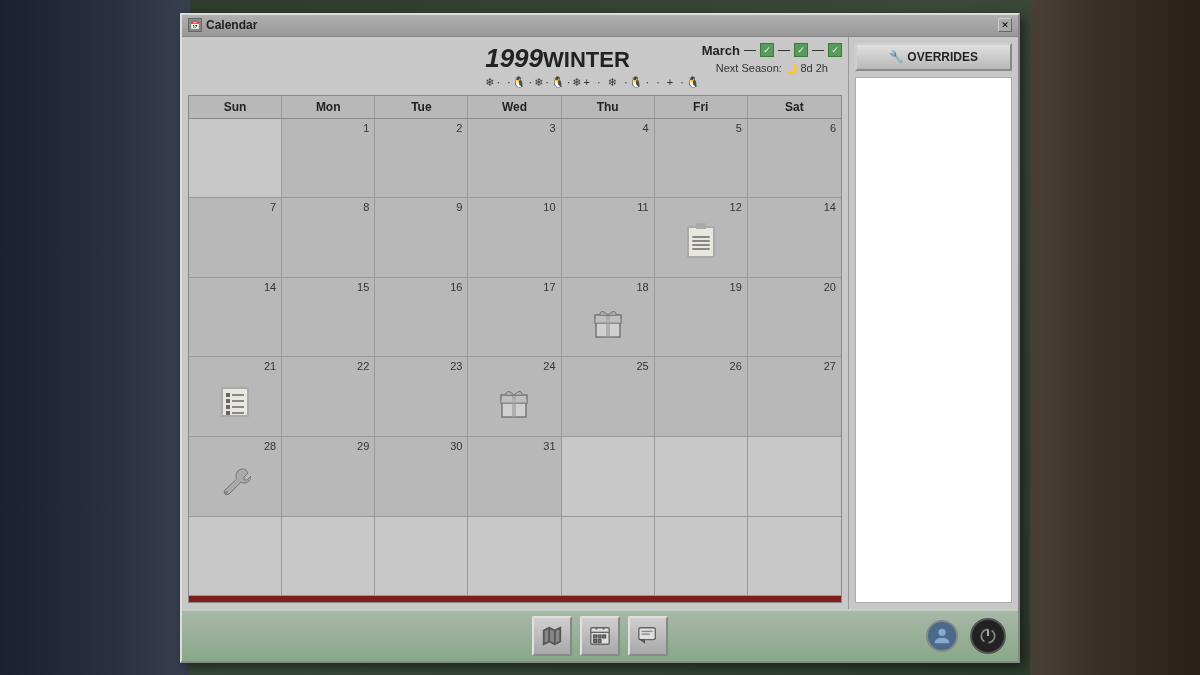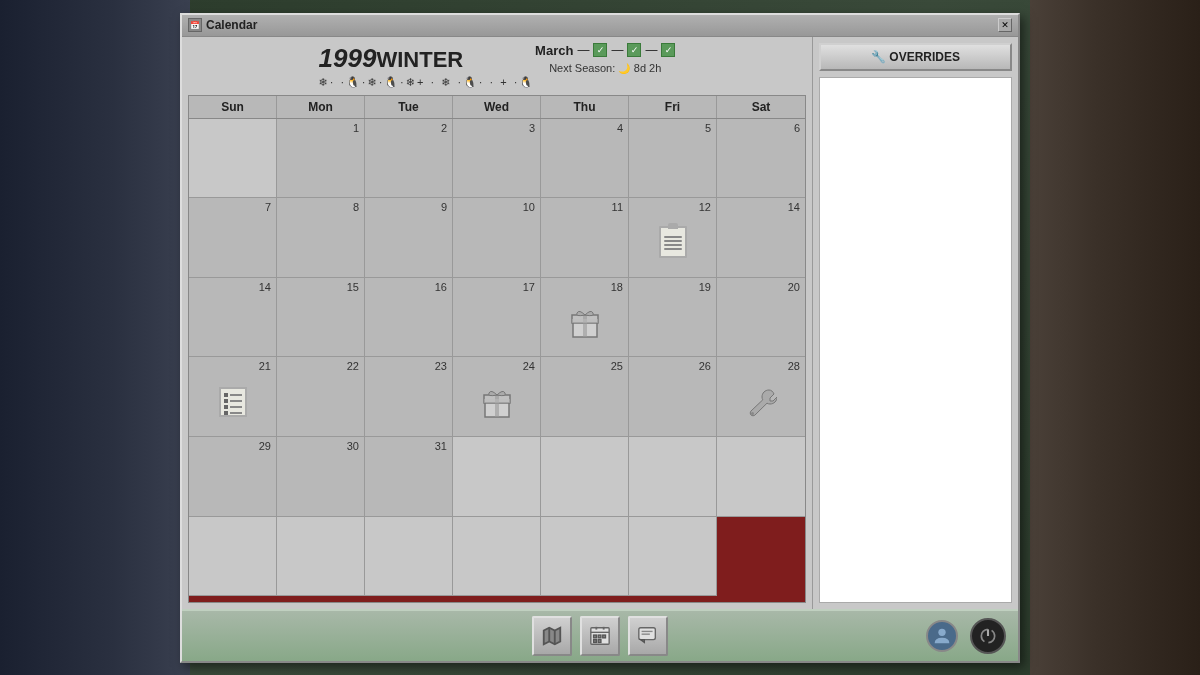--- a/index.html
+++ b/index.html
@@ -100,21 +100,21 @@
       flex: 1;
       background: #c8c8c8;
       display: flex;
       flex-direction: column;
       padding: 6px;
     }
 
     .cal-header {
       display: flex;
       align-items: flex-start;
-      justify-content: center;
+      justify-content: flex-end;
       margin-bottom: 6px;
     }
 
     .cal-title-block {
       display: flex;
       flex-direction: column;
     }
 
     .cal-year-season {
       display: flex;
@@ -278,21 +278,21 @@
     .list-dot {
       width: 4px; height: 4px;
       background: #666;
     }
     .list-bar {
       flex: 1; height: 2px; background: #888;
     }
 
     
     .sidebar-panel {
-      width: 206px;
+      width: 170px;
       background: #c8c8c8;
       border-left: 1px solid #999;
       display: flex;
       flex-direction: column;
       padding: 6px;
     }
 
     .overrides-btn {
       background: linear-gradient(to bottom, #e0e0e0, #b8b8b8);
       border: 2px solid #888;
@@ -548,20 +548,23 @@
           </svg>
                 </div>
               </div>
               <div class="cal-cell">
                 <span class="cell-number">25</span>
               </div>
               <div class="cal-cell">
                 <span class="cell-number">26</span>
               </div>
               <div class="cal-cell">
+                <span class="cell-number">27</span>
+              </div>
+              <div class="cal-cell">
                 <span class="cell-number">28</span>
                 <div class="cell-icon">
           <svg width="32" height="32" viewBox="0 0 32 32">
             <path d="M24 4 C20 4 17 7 17 11 C17 12 17.3 13 17.8 13.8 L6 25 C5 26 5 28 6 29 C7 30 9 30 10 29 L22 17.2 C22.8 17.7 24 18 25 18 C29 18 32 15 32 11 L28 15 L25 15 L25 12 L29 8 C28 5.5 26.2 4 24 4 Z" fill="#aaa" stroke="#777" stroke-width="1"></path>
             <circle cx="7.5" cy="27.5" r="1.5" fill="#888"></circle>
           </svg>
                 </div>
               </div>
               <div class="cal-cell">
                 <span class="cell-number">29</span>

